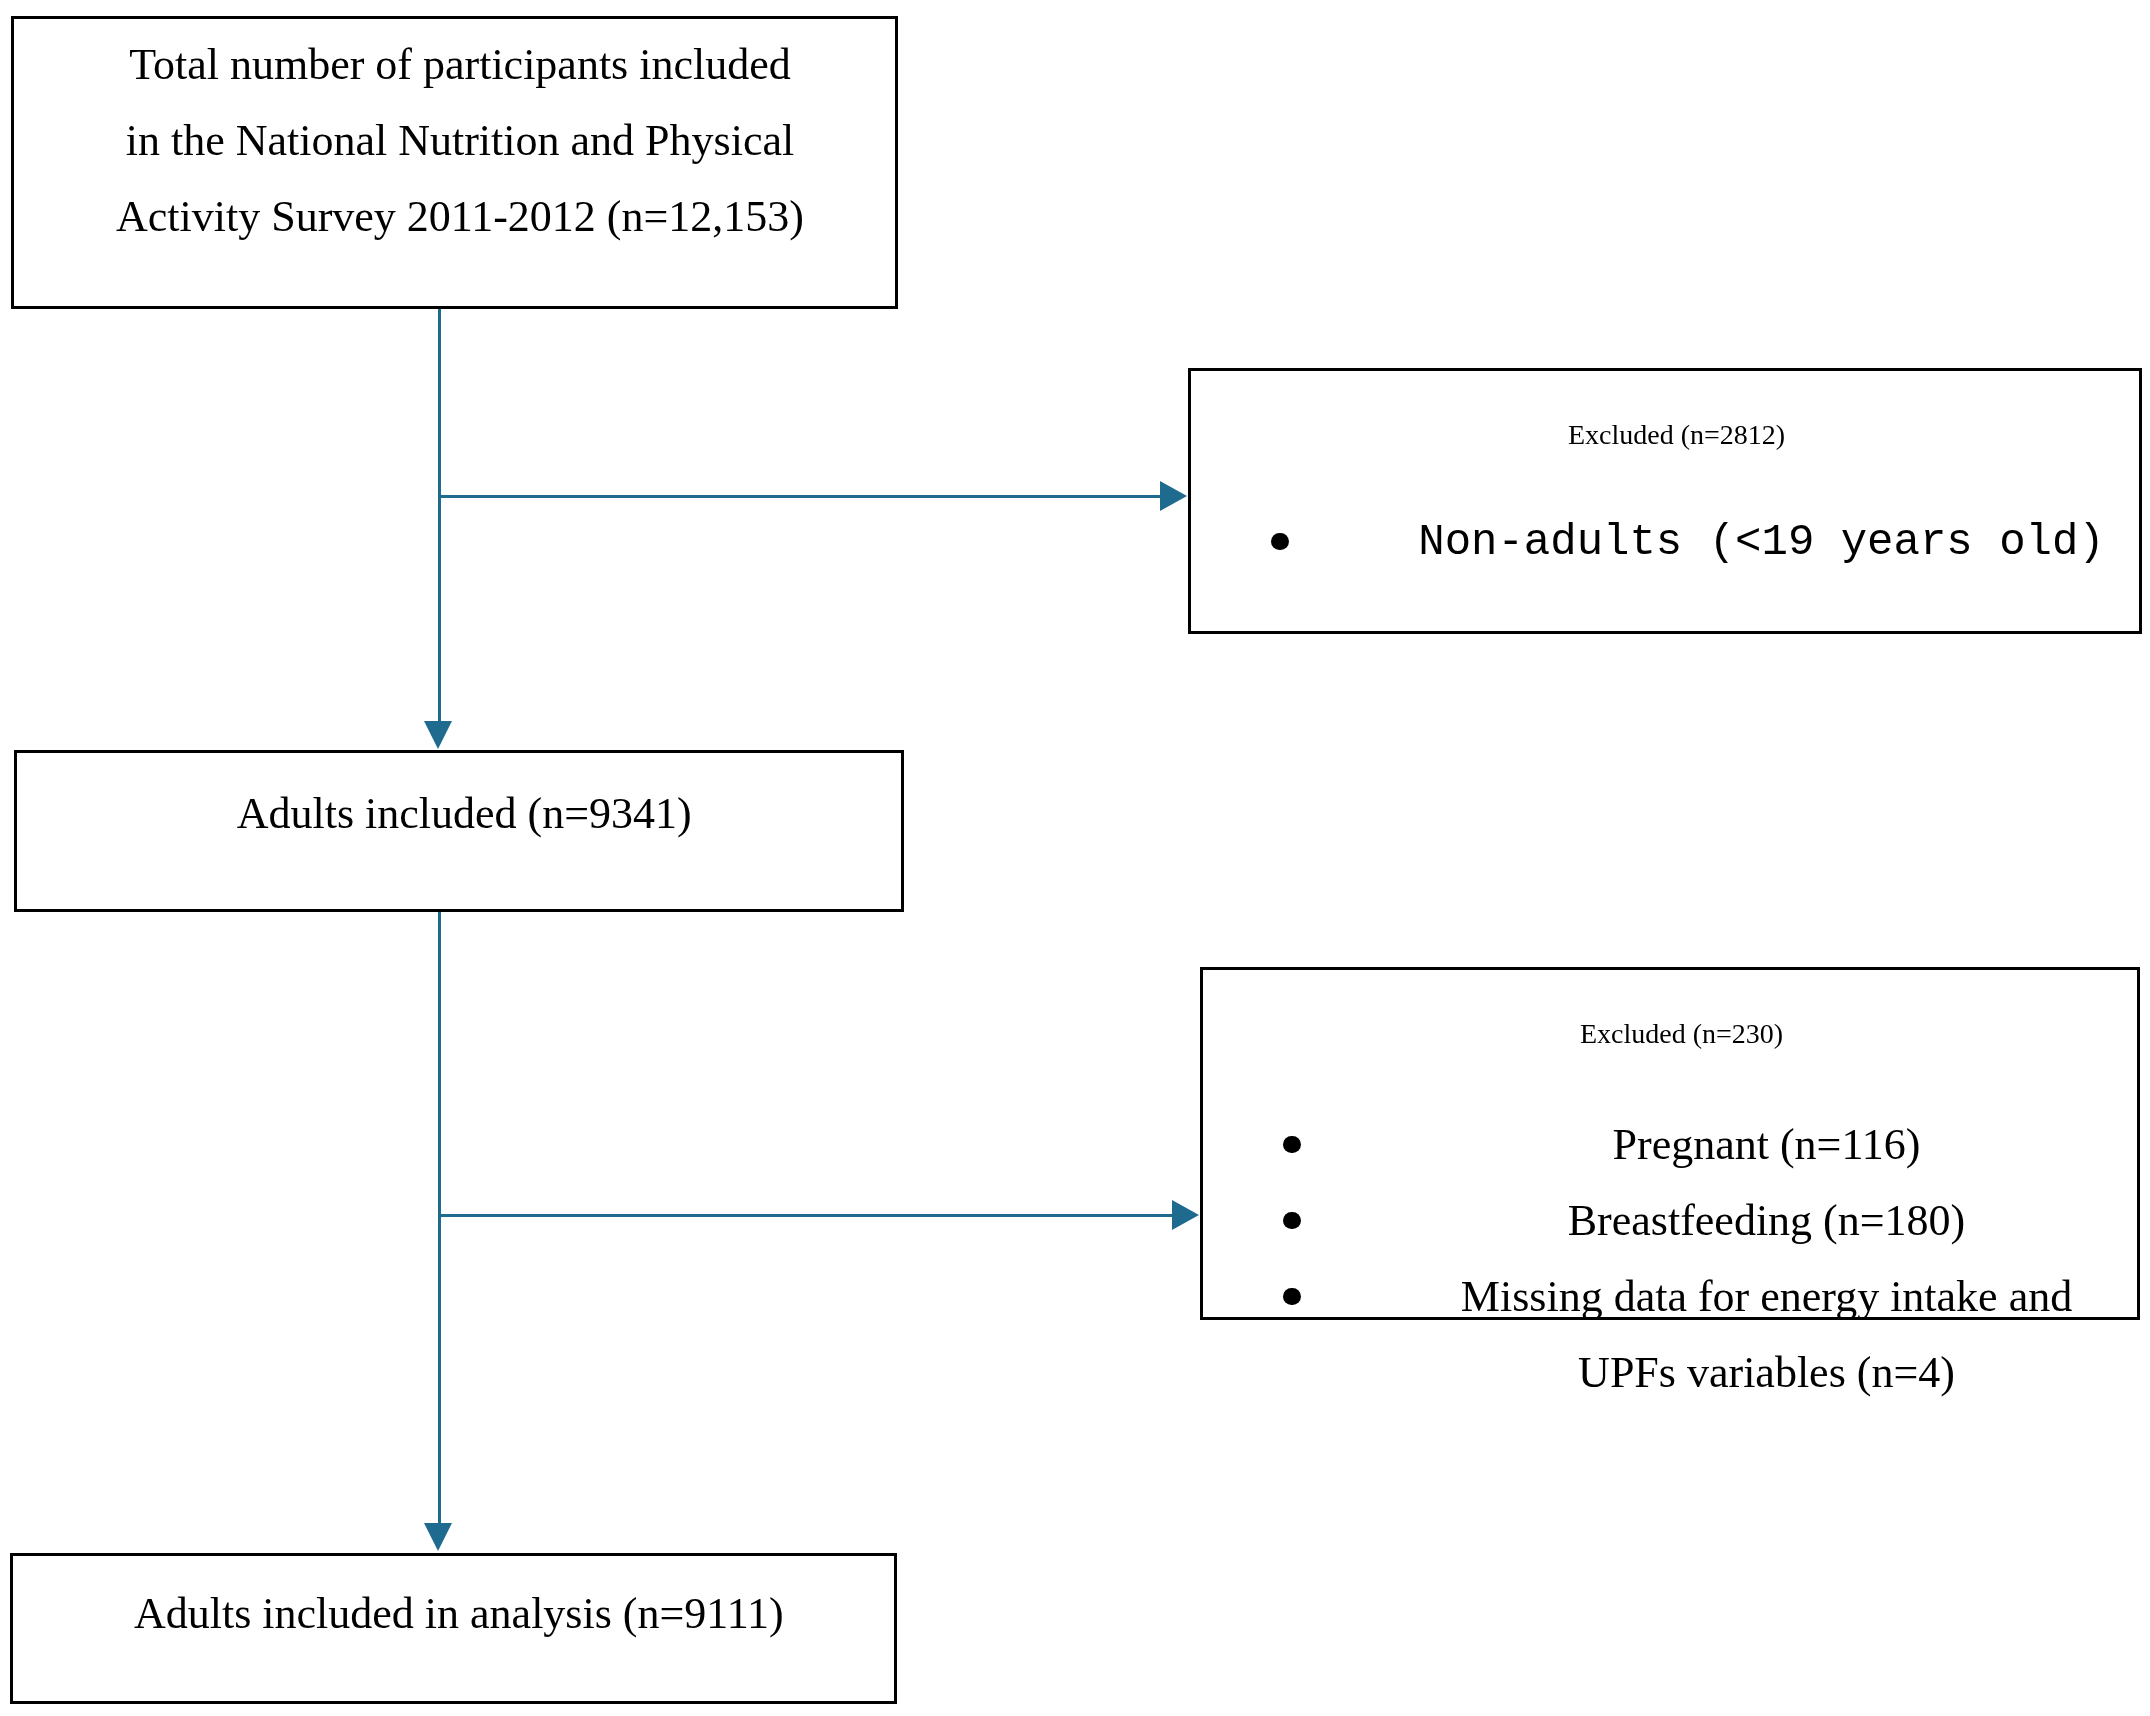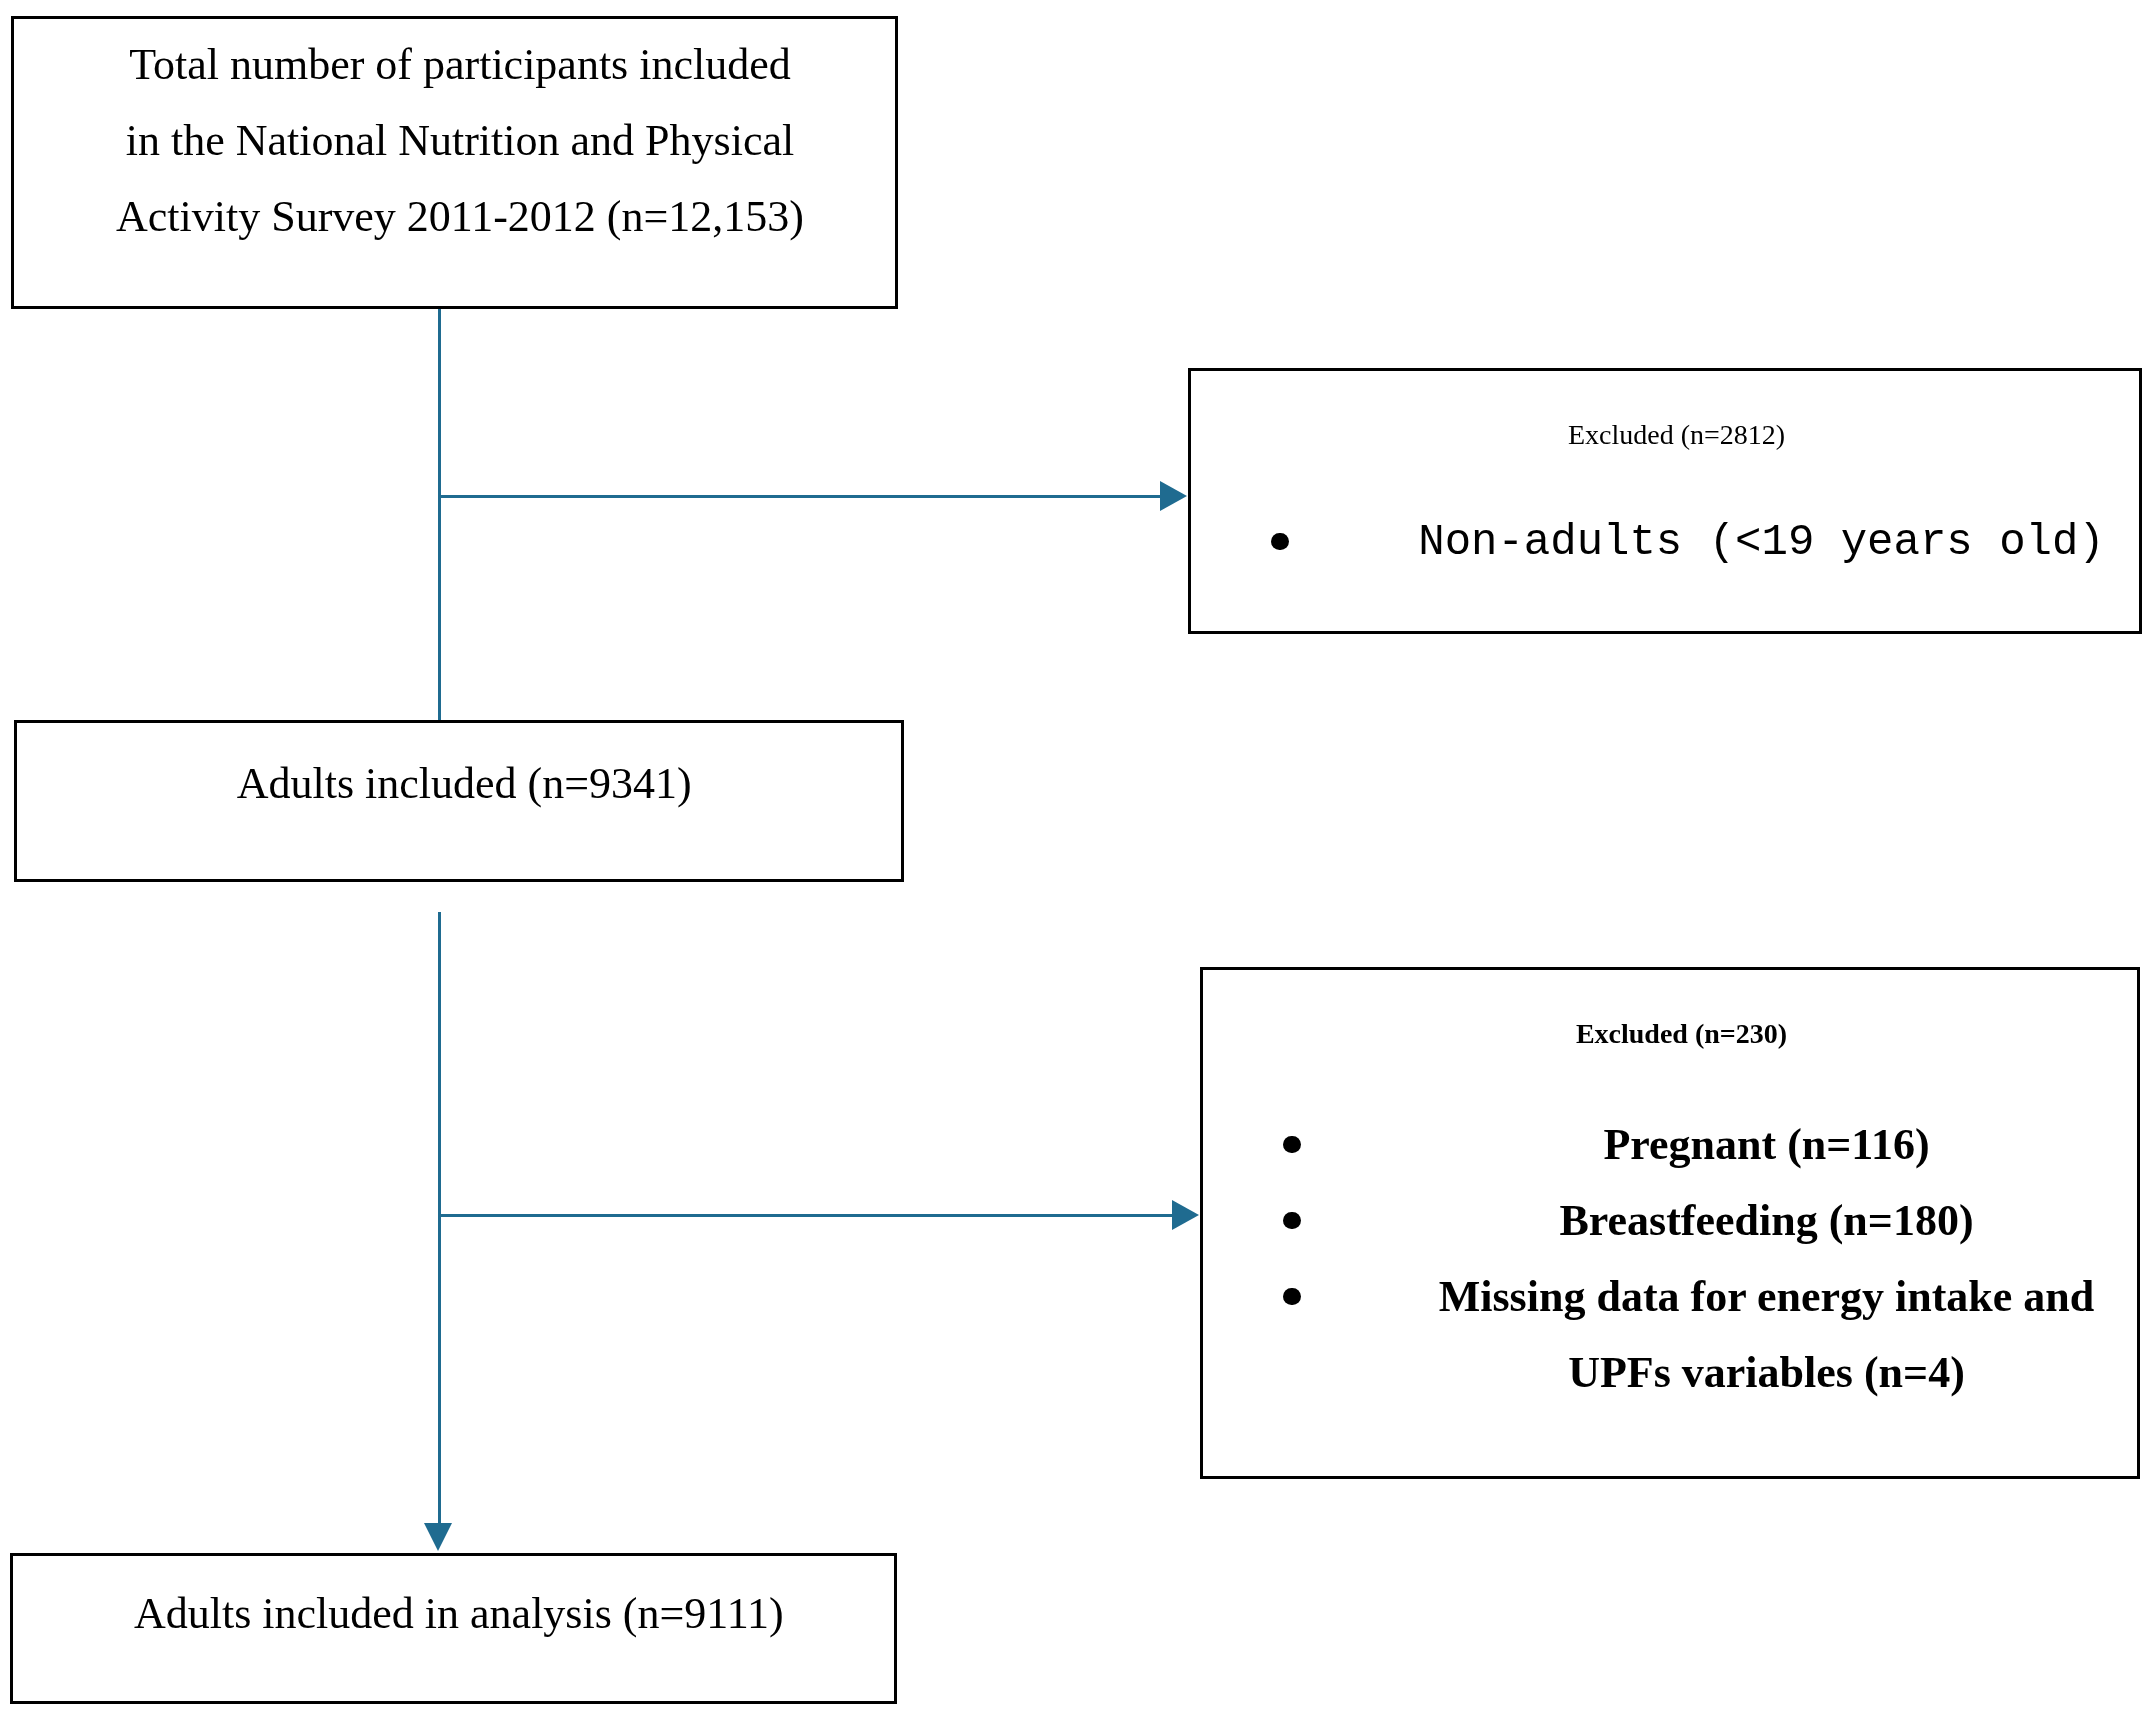--- a/index.html
+++ b/index.html
@@ -87,35 +87,35 @@
   <div class="box" style="left:1188px;top:368px;width:954px;height:266px;padding:25.5px 17px 0 40px;">
     <div class="title-row">Excluded (n=2812)</div>
     <div class="bullet-list" style="margin-top:31px;font-family:Liberation Mono, monospace;">
       <div class="bullet-row">
         <span class="dot"></span>
         <span>Non-adults (&lt;19 years old)</span>
       </div>
     </div>
   </div>
 
-  <div class="box" style="left:14px;top:720px;width:890px;height:162px;padding:22.7px 22.7px 0 33px;">
+  <div class="box" style="left:14px;top:750px;width:890px;height:162px;padding:22.7px 22.7px 0 33px;">
     <div class="line">Adults included (n=9341)</div>
   </div>
 
   <div>
     <div class="vline" style="left:438px;top:912px;height:613px;"></div>
     <div class="head-down" style="left:424px;top:1523px;"></div>
   </div>
 
   <div>
     <div class="hline" style="left:439px;top:1214px;width:733px;"></div>
     <div class="head-right" style="left:1172px;top:1200px;"></div>
   </div>
 
-  <div class="box" style="left:1200px;top:967px;width:940px;height:512px;padding:25.5px 17px 0 40px;font-weight:bold;">
+  <div class="box" style="left:1200px;top:967px;width:940px;height:353px;padding:25.5px 17px 0 40px;">
     <div class="title-row">Excluded (n=230)</div>
     <div class="bullet-list" style="margin-top:35px;">
       <div class="bullet-row">
         <span class="dot"></span>
         <span>Pregnant (n=116)</span>
       </div>
       <div class="bullet-row">
         <span class="dot"></span>
         <span>Breastfeeding (n=180)</span>
       </div>

